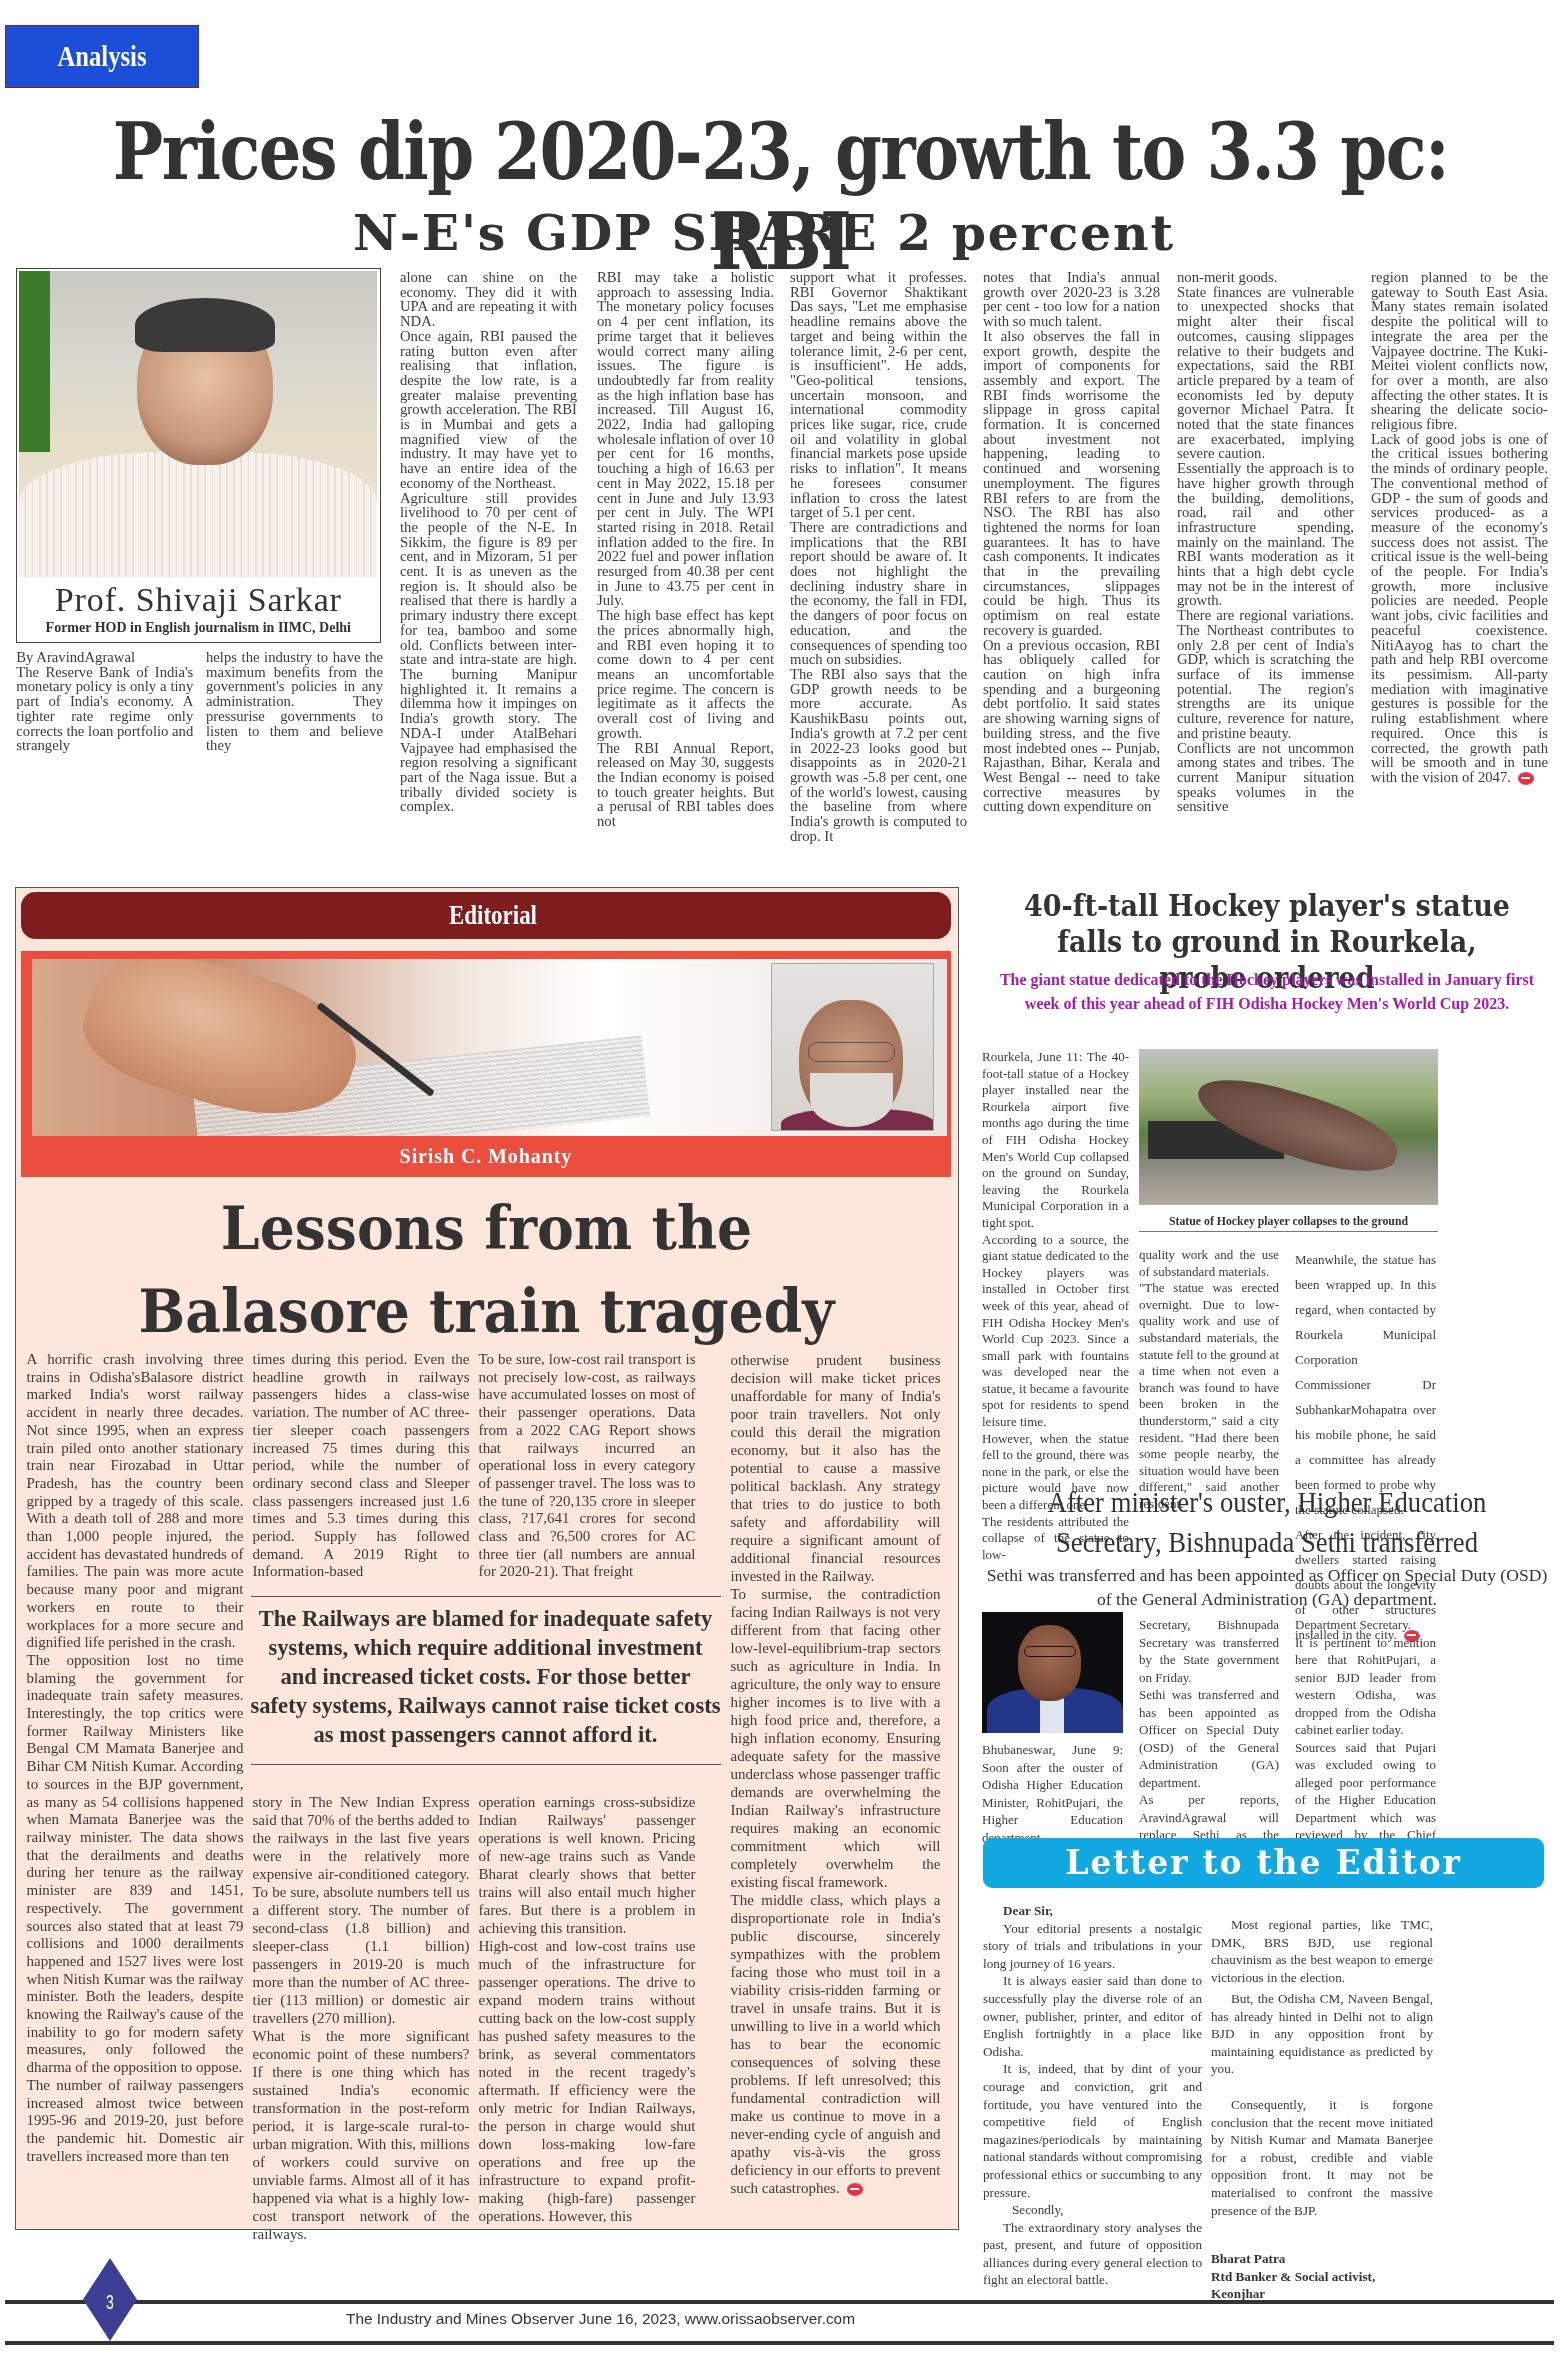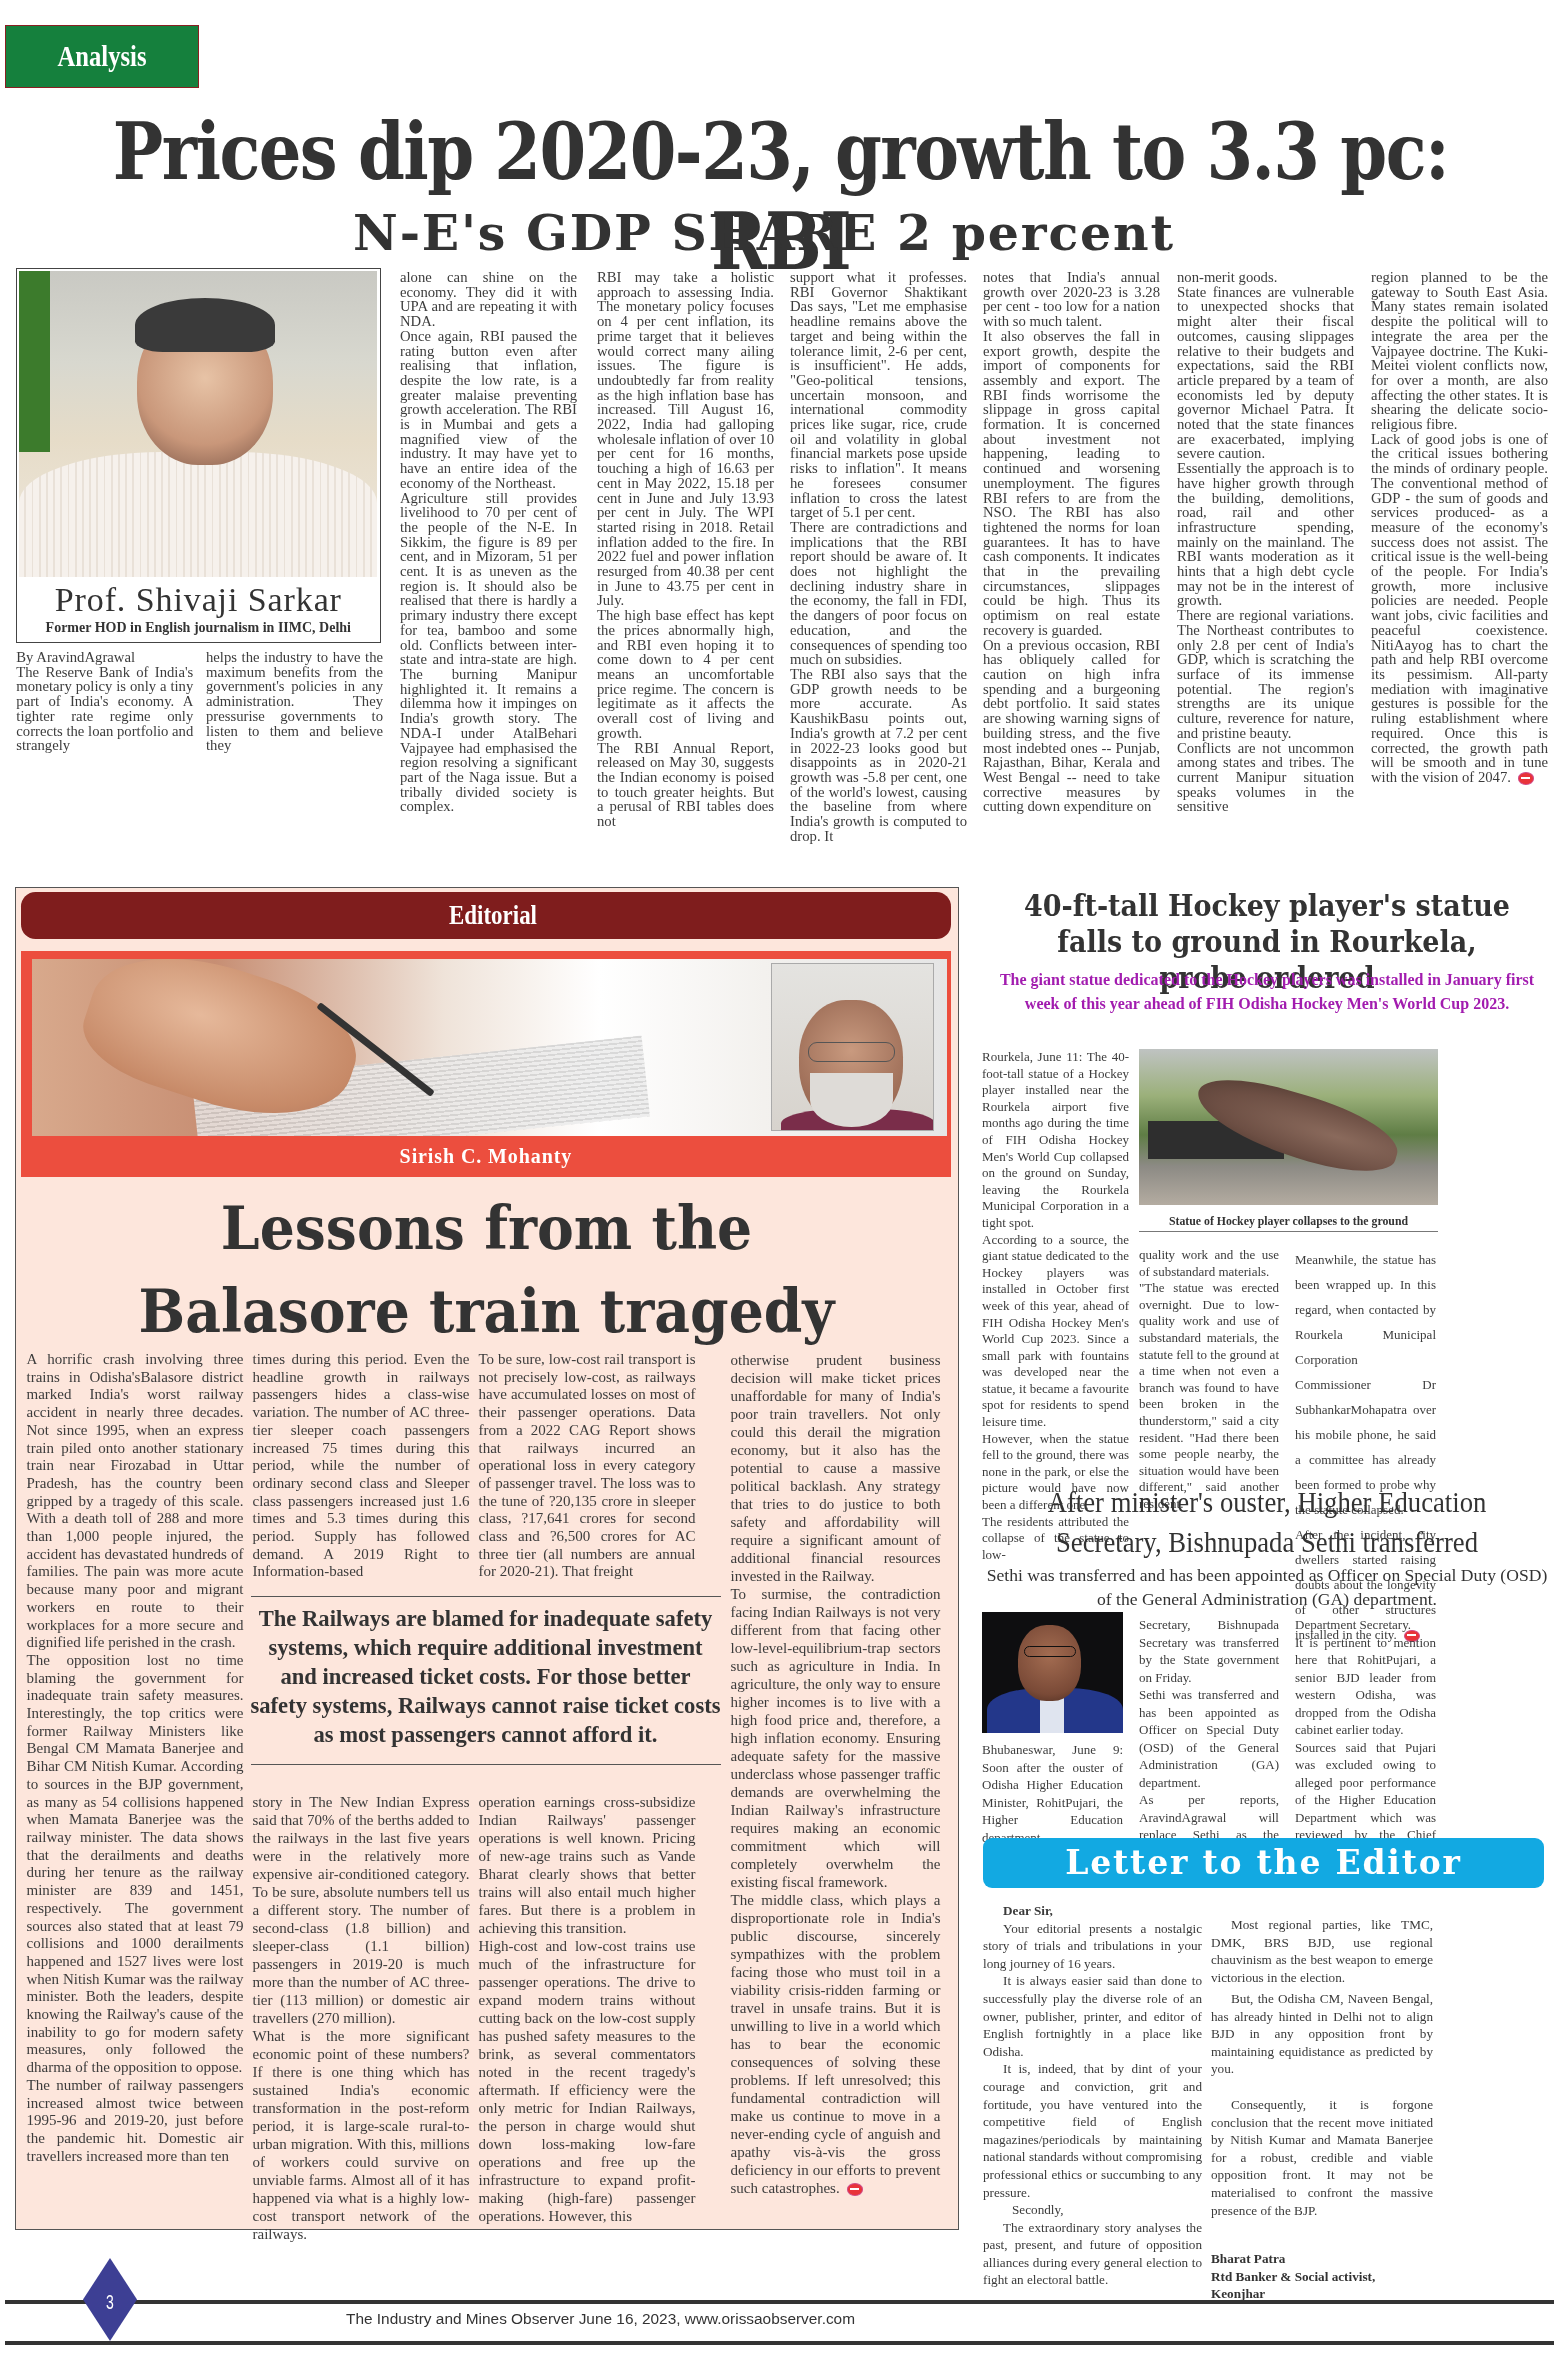--- a/index.html
+++ b/index.html
@@ -5,21 +5,21 @@
   * { box-sizing: border-box; margin: 0; padding: 0; }
   html, body { width: 1561px; height: 2366px; background: #ffffff; overflow: hidden; }
   body { position: relative; font-family: "Liberation Serif", "DejaVu Serif", serif; color: #3a3a3a; }
 
   .abs { position: absolute; }
   .col { position: absolute; font-family: "Liberation Serif", serif; font-size: 14.7px; line-height: 1.0; color: #3c3c3c; text-align: justify; }
   .col p { margin: 0; }
   .col p + p { margin-top: 0; }
 
   
-  .analysis-tag { left: 5.4px; top: 25px; width: 52px; height: 70px; background: #15803d; border: 1.8px solid #8a1f22; color: #fff; }
+  .analysis-tag { left: 5.4px; top: 25px; width: 52px; height: 70px; background: #1d4ed8; border: 1.8px solid #8a1f22; color: #fff; }
   .analysis-tag span { display: block; font-family: "Liberation Serif", serif; font-size: 27px; font-weight: bold; text-align: center; line-height: 70px; transform: scaleX(0.85); }
   .analysis-tag { width: 194px; height: 63px; left: 5.4px; top: 25px; }
   .analysis-tag span { line-height: 60px; font-size: 29px; }
 
   .main-headline { left: 0; top: 107px; width: 1561px; text-align: center; font-family: "DejaVu Serif", serif; font-weight: bold; font-size: 78px; letter-spacing: -1.8px; color: #333; transform: scaleX(0.86); transform-origin: center; line-height: 90px; }
   .sub-headline { left: 0; top: 206px; width: 1528px; text-align: center; font-family: "DejaVu Serif", serif; font-weight: bold; font-size: 49px; color: #333; letter-spacing: 1.8px; line-height: 54px; }
 
   .author-box { left: 16.3px; top: 268px; width: 365px; height: 375px; border: 1.8px solid #444; background: #fff; }
   .author-photo { position: absolute; left: 1.8px; top: 1.8px; width: 358px; height: 306px; background: linear-gradient(180deg, #c9c9c3 0%, #d8d8cf 30%, #e6dcc8 55%, #efe9df 100%); overflow: hidden; }
   .author-photo .green { position: absolute; left: 0; top: 0; width: 31px; height: 181px; background: #3c7b2c; }

